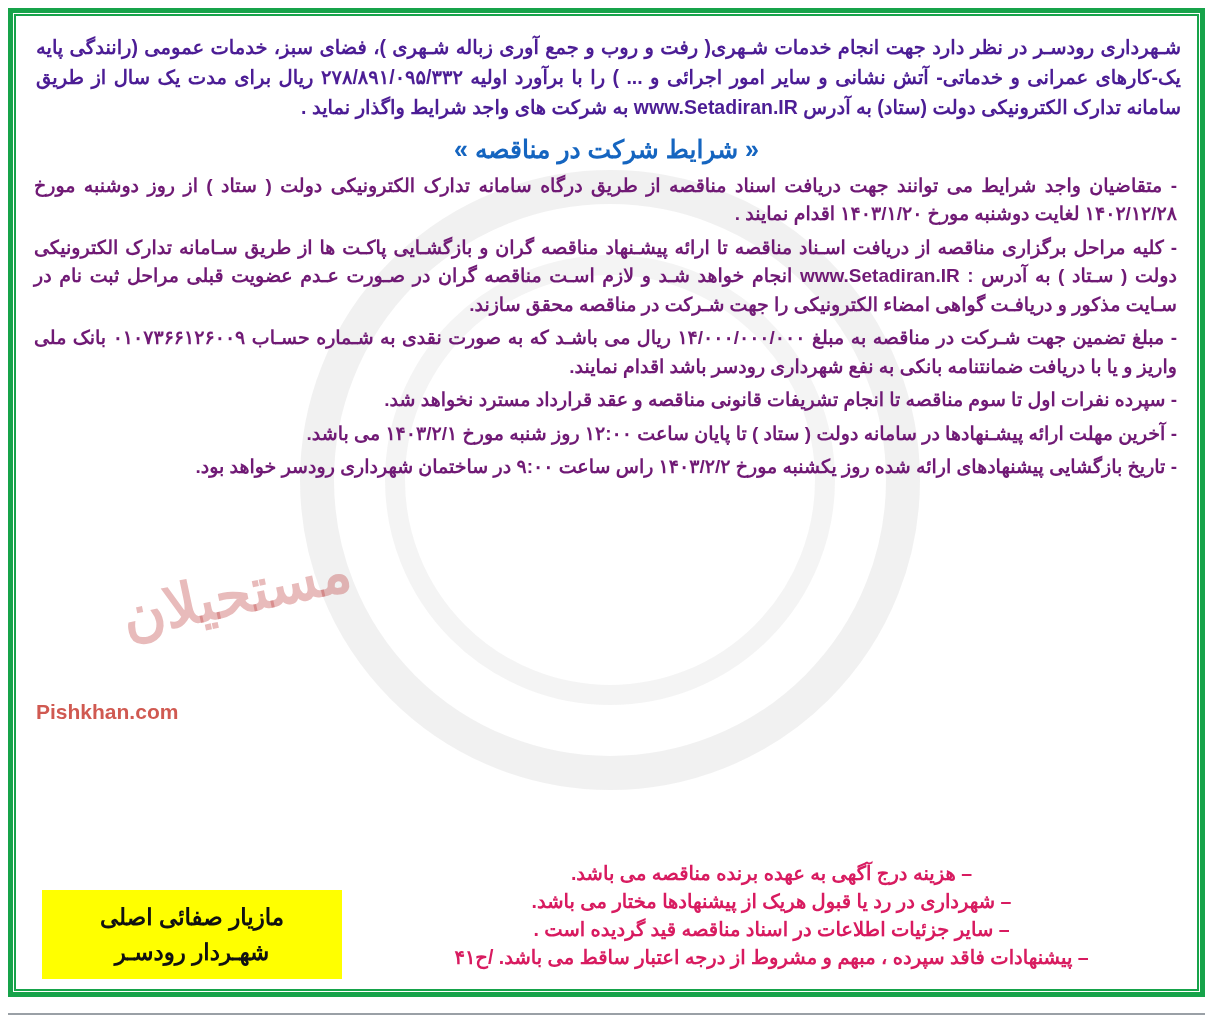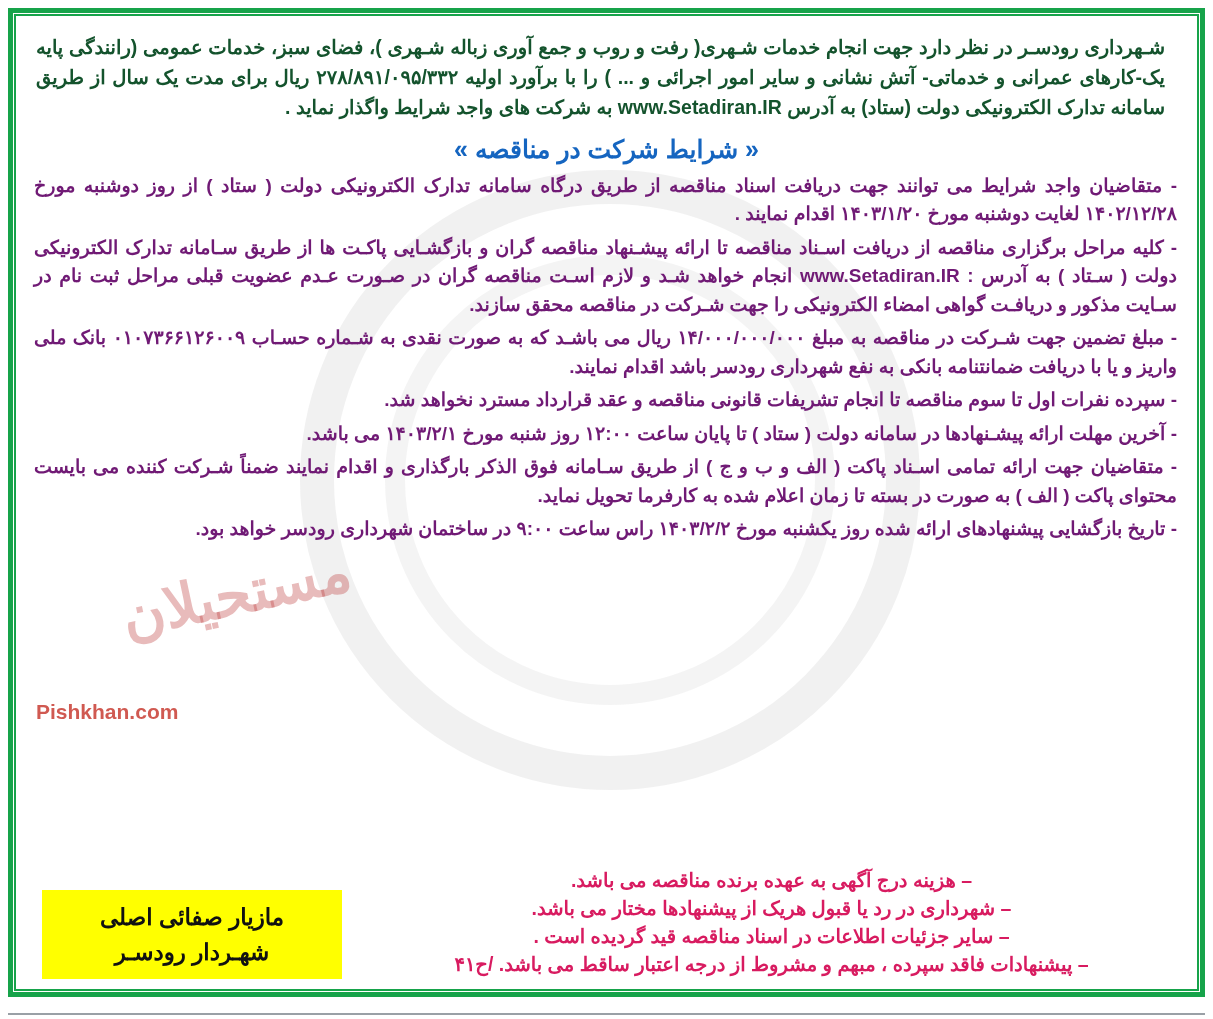--- a/index.html
+++ b/index.html
@@ -104,24 +104,24 @@
     color: #d81b60;
     font-size: 40px;
     font-weight: bold;
     letter-spacing: 0px;
     margin: 8px 0 6px 0;
     line-height: 1.2;
   }
   .para {
     font-size: 19.5px;
     line-height: 1.55;
-    color: #14532d;
+    color: #4c1d95;
     text-align: justify;
     text-align-last: right;
-    margin: 0 18px 4px 6px;
+    margin: 0 2px 4px 6px;
   }
   .intro {
     margin-top: 6px;
     font-weight: bold;
     font-size: 19.5px;
   }
   .subtitle {
     text-align: center;
     color: #1565c0;
     font-size: 25px;
@@ -163,21 +163,21 @@
     font-size: 23px;
     font-weight: bold;
     line-height: 1.5;
     padding: 10px 16px;
     box-sizing: border-box;
   }
   .notes-col {
     position: absolute;
     right: 0;
     left: 330px;
-    bottom: 2px;
+    bottom: 9px;
     text-align: center;
   }
   .notes-col .note {
     margin: 5px 0;
     font-size: 19.5px;
   }
 </style>
 </head>
 <body>
 
@@ -197,21 +197,20 @@
 
     <div class="para intro">شـهرداری رودسـر در نظر دارد جهت انجام خدمات شـهری( رفت و روب و جمع آوری زباله شـهری )، فضای سبز، خدمات عمومی (رانندگی پایه یک-کارهای عمرانی و خدماتی- آتش نشانی و سایر امور اجرائی و ... ) را با برآورد اولیه   ۲۷۸/۸۹۱/۰۹۵/۳۳۲ ریال برای مدت یک سال از طریق سامانه تدارک الکترونیکی دولت (ستاد)  به آدرس www.Setadiran.IR به شرکت های واجد شرایط واگذار نماید .</div>
 
     <div class="subtitle">« شرایط شرکت در مناقصه »</div>
 
     <div class="clause">- متقاضیان واجد شرایط می توانند جهت دریافت اسناد مناقصه از طریق درگاه سامانه تدارک الکترونیکی دولت ( ستاد ) از روز دوشنبه مورخ   ۱۴۰۲/۱۲/۲۸  لغایت دوشنبه مورخ   ۱۴۰۳/۱/۲۰      اقدام نمایند .</div>
     <div class="clause">- کلیه مراحل برگزاری مناقصه از دریافت اسـناد مناقصه تا ارائه پیشـنهاد مناقصه گران و بازگشـایی پاکـت ها از طریق سـامانه تدارک الکترونیکی دولت ( سـتاد ) به آدرس : www.Setadiran.IR انجام خواهد شـد و لازم اسـت مناقصه گران در صـورت عـدم عضویت قبلی مراحل ثبت نام در سـایت مذکور و دریافـت گواهی امضاء الکترونیکی را جهت شـرکت در مناقصه محقق سازند.</div>
     <div class="clause">- مبلغ تضمین جهت شـرکت در مناقصه به مبلغ  ۱۴/۰۰۰/۰۰۰/۰۰۰  ریال می باشـد که به صورت نقدی به شـماره حسـاب ۰۱۰۷۳۶۶۱۲۶۰۰۹ بانک ملی واریز و یا با دریافت ضمانتنامه بانکی به نفع شهرداری رودسر باشد اقدام نمایند.</div>
     <div class="clause">- سپرده نفرات اول تا سوم مناقصه تا انجام تشریفات قانونی مناقصه و عقد قرارداد مسترد نخواهد شد.</div>
     <div class="clause">- آخرین مهلت ارائه پیشـنهادها در سامانه دولت ( ستاد ) تا پایان ساعت  ۱۲:۰۰   روز شنبه مورخ  ۱۴۰۳/۲/۱   می باشد.</div>
-    <div class="clause">- متقاضیان جهت ارائه تمامی اسـناد پاکت ( الف و ب و ج ) از طریق سـامانه فوق الذکر بارگذاری و اقدام نمایند ضمناً شـرکت کننده می بایست محتوای پاکت ( الف ) به صورت در بسته تا زمان اعلام شده به کارفرما تحویل نماید.</div>
     <div class="clause">- تاریخ بازگشایی پیشنهادهای ارائه شده روز یکشنبه مورخ ۱۴۰۳/۲/۲    راس ساعت  ۹:۰۰  در ساختمان شهرداری رودسر خواهد بود.</div>
 
     <div class="footer">
       <div class="signature">
         <div>مازیار صفائی اصلی</div>
         <div>شهـردار رودسـر</div>
       </div>
       <div class="notes-col">
         <div class="note">– هزینه درج آگهی به عهده برنده مناقصه می باشد.</div>
         <div class="note">– شهرداری در رد یا قبول هریک از پیشنهادها مختار می باشد.</div>

